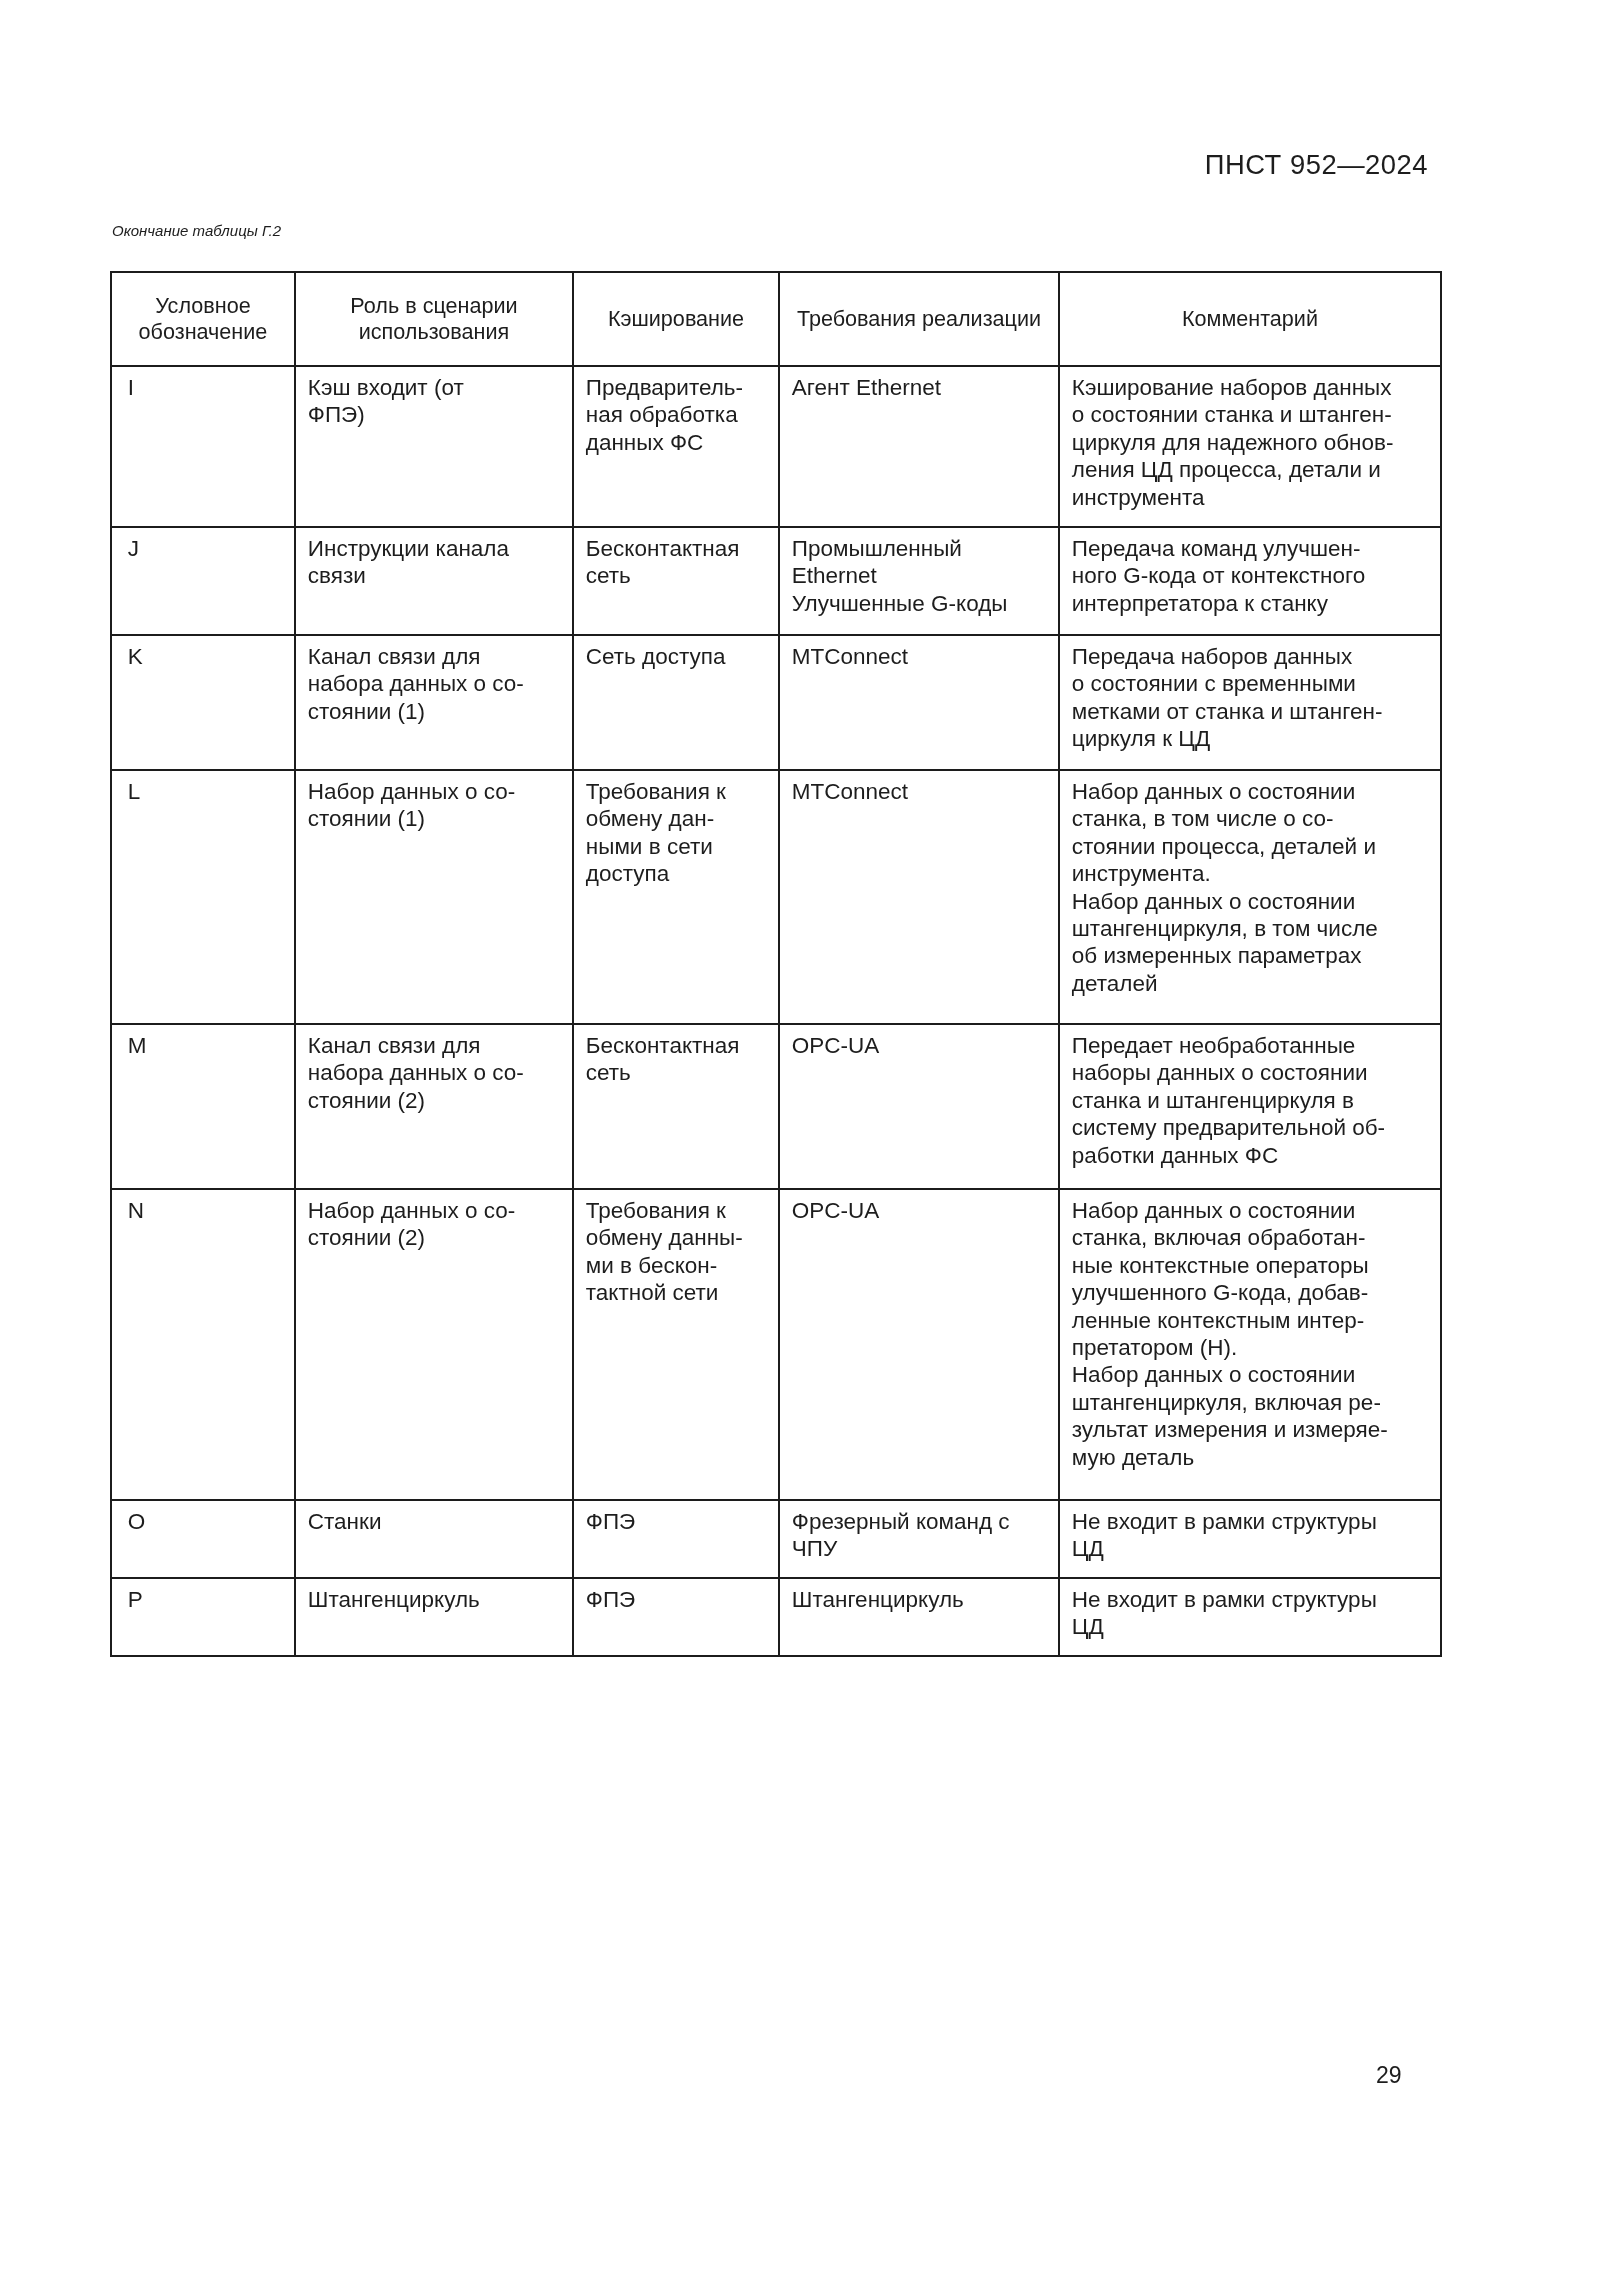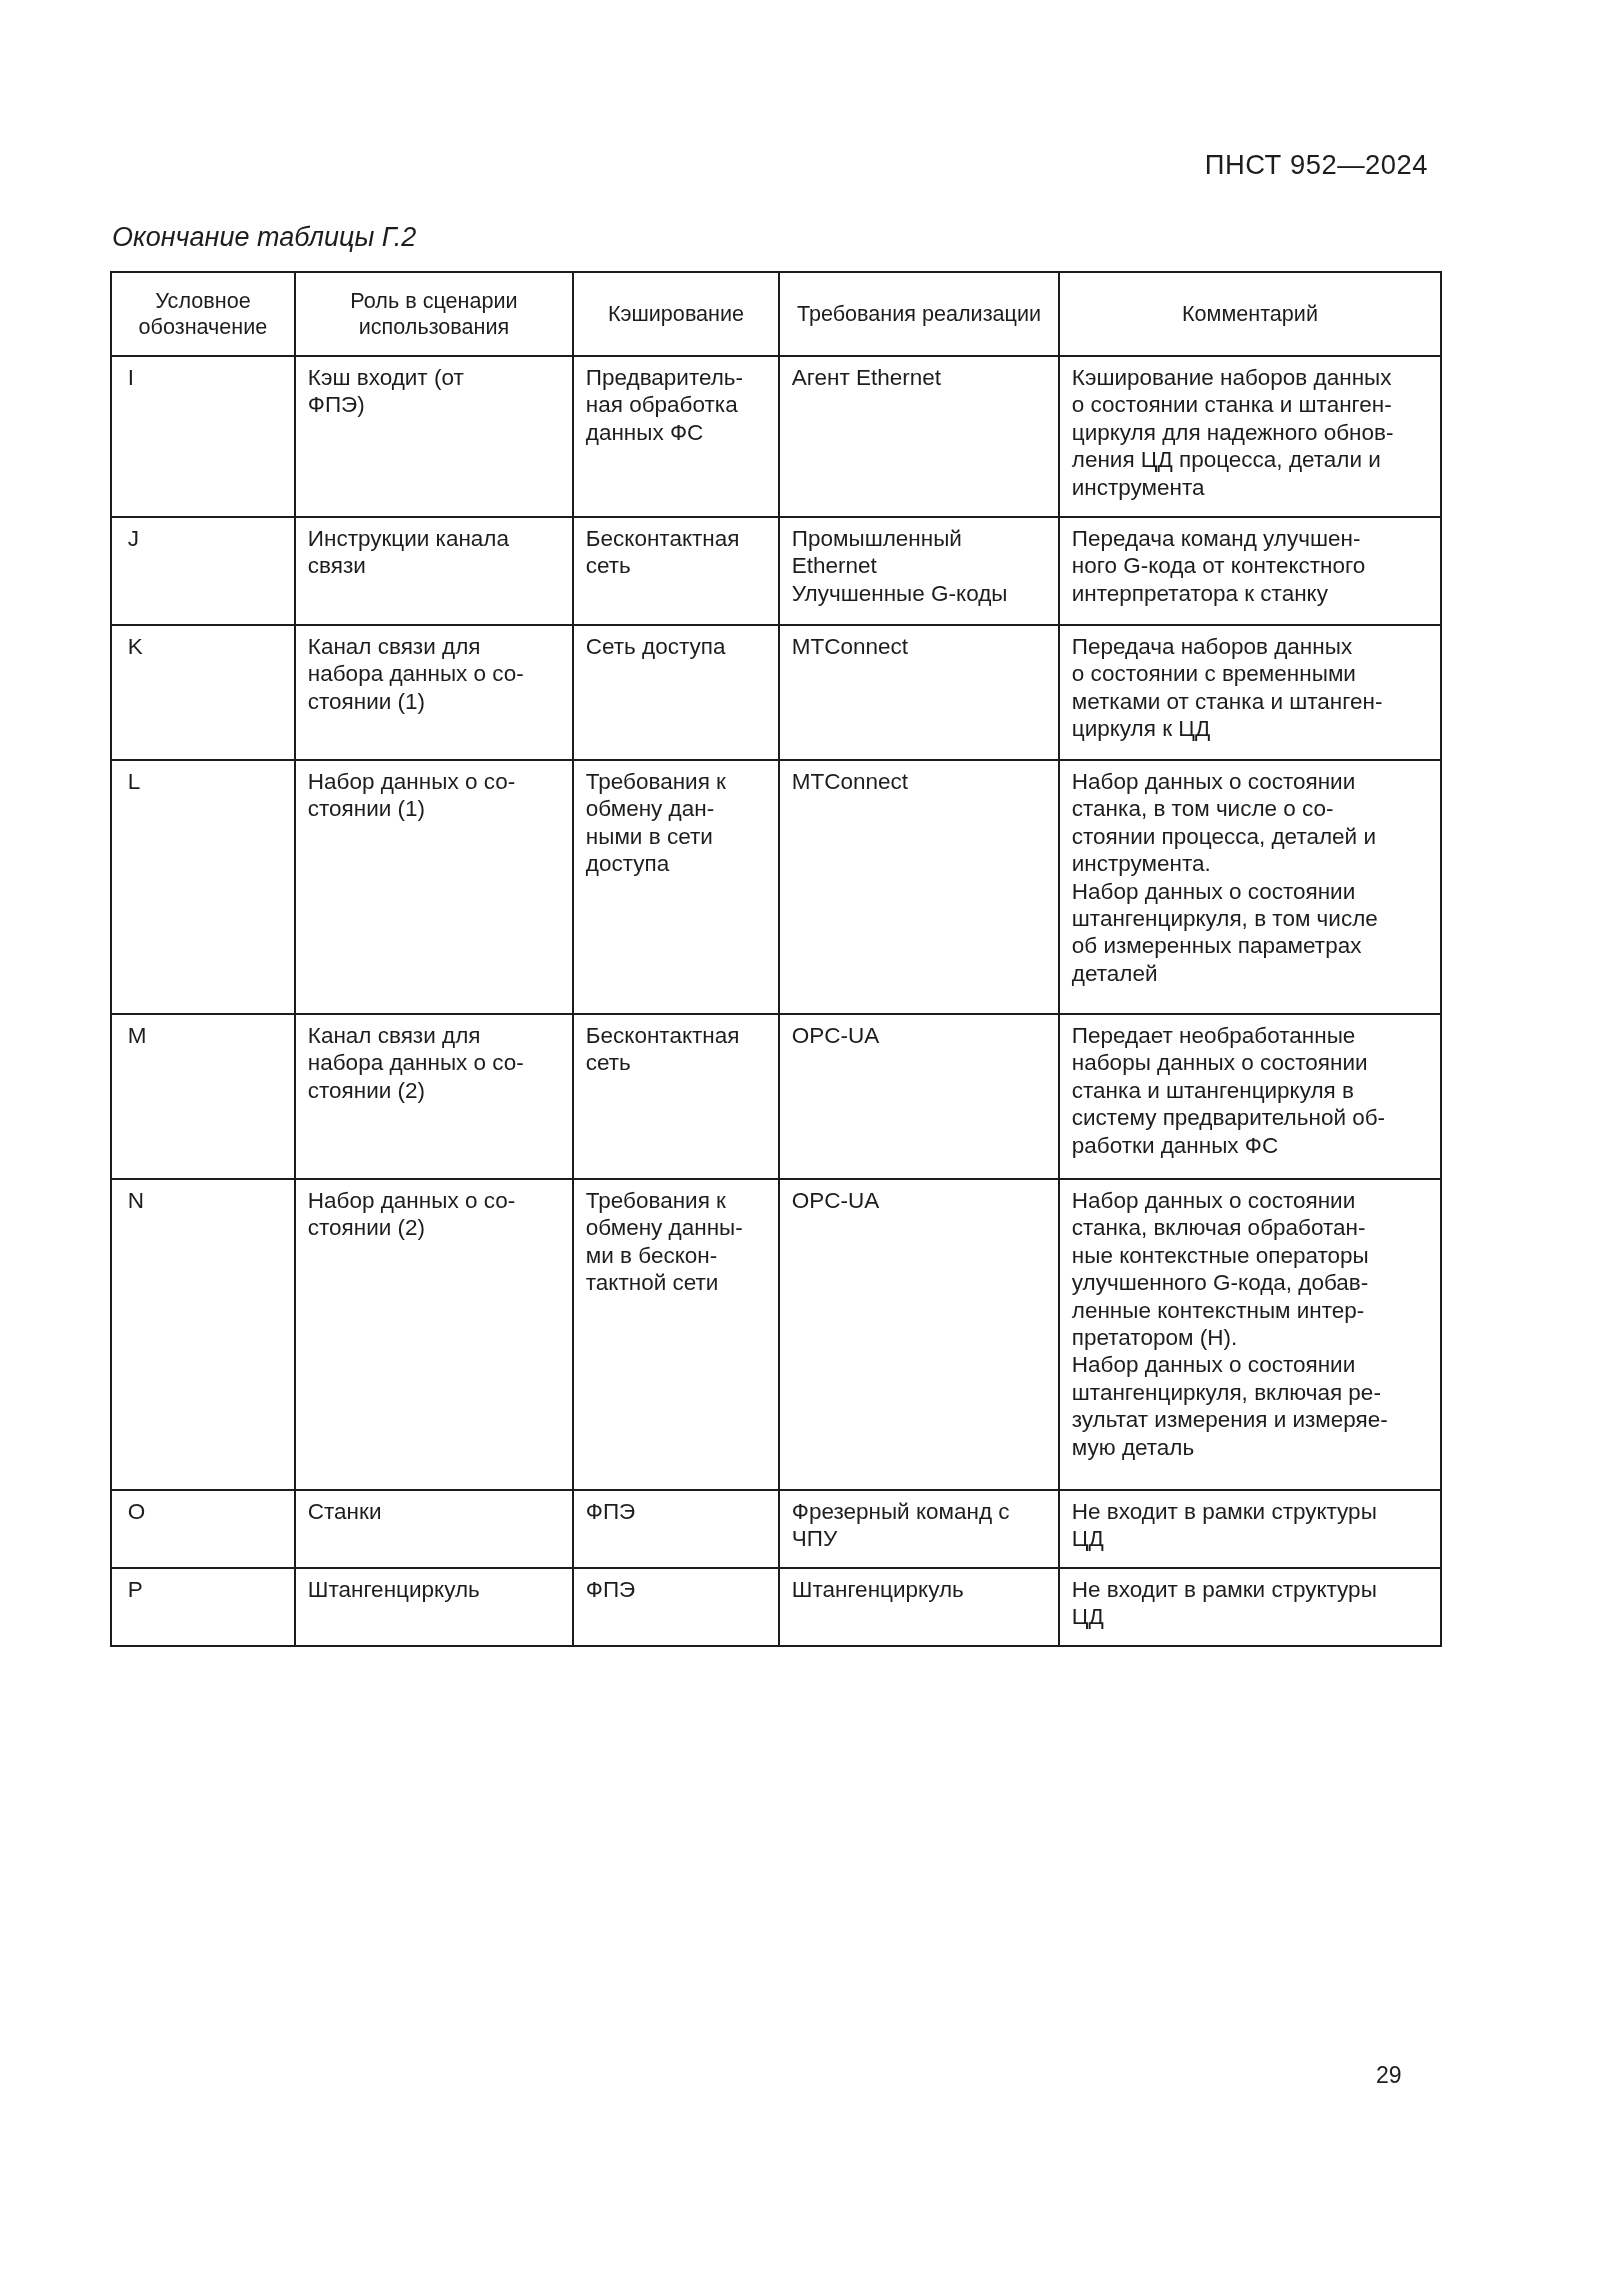--- a/index.html
+++ b/index.html
@@ -9,21 +9,21 @@
     font-family: "Liberation Sans", sans-serif;
     color: #1d1d1d;
     position: relative;
   }
   .std-header {
     position: absolute; top: 149px; right: 193px;
     font-weight: normal; font-size: 27.4px; letter-spacing: 0.5px;
   }
   .caption {
     position: absolute; left: 112px; top: 222px;
-    font-style: italic; font-size: 27px;
+    font-style: italic; font-size: 15px;
   }
   table.g2 {
     position: absolute; left: 110px; top: 271px;
     width: 1331px;
     border-collapse: collapse; table-layout: fixed;
     border: 2.9px solid #1c1c1c;
   }
   table.g2 th, table.g2 td { border: 2px solid #1c1c1c; }
   table.g2 th {
     font-size: 21.6px; font-weight: normal;
@@ -35,21 +35,21 @@
     font-size: 22.5px; vertical-align: top; text-align: left;
     line-height: 27.4px; white-space: pre-line;
     padding: 6.9px 9.8px 6.9px 11.8px;
   }
   table.g2 td.id-cell { padding-left: 15.7px; }
   col.c1 { width: 184px; }
   col.c2 { width: 278px; }
   col.c3 { width: 206px; }
   col.c4 { width: 280px; }
   col.c5 { width: 382px; }
-  tr.hdr { height: 84px; }
+  tr.hdr { height: 94px; }
   tr.rI { height: 161px; }
   tr.rJ { height: 108px; }
   tr.rK { height: 135px; }
   tr.rL { height: 254px; }
   tr.rM { height: 165px; }
   tr.rN { height: 311px; }
   tr.rO { height: 78px; }
   tr.rP { height: 78px; }
   .page-num {
     position: absolute; left: 1376px; top: 2062px;

